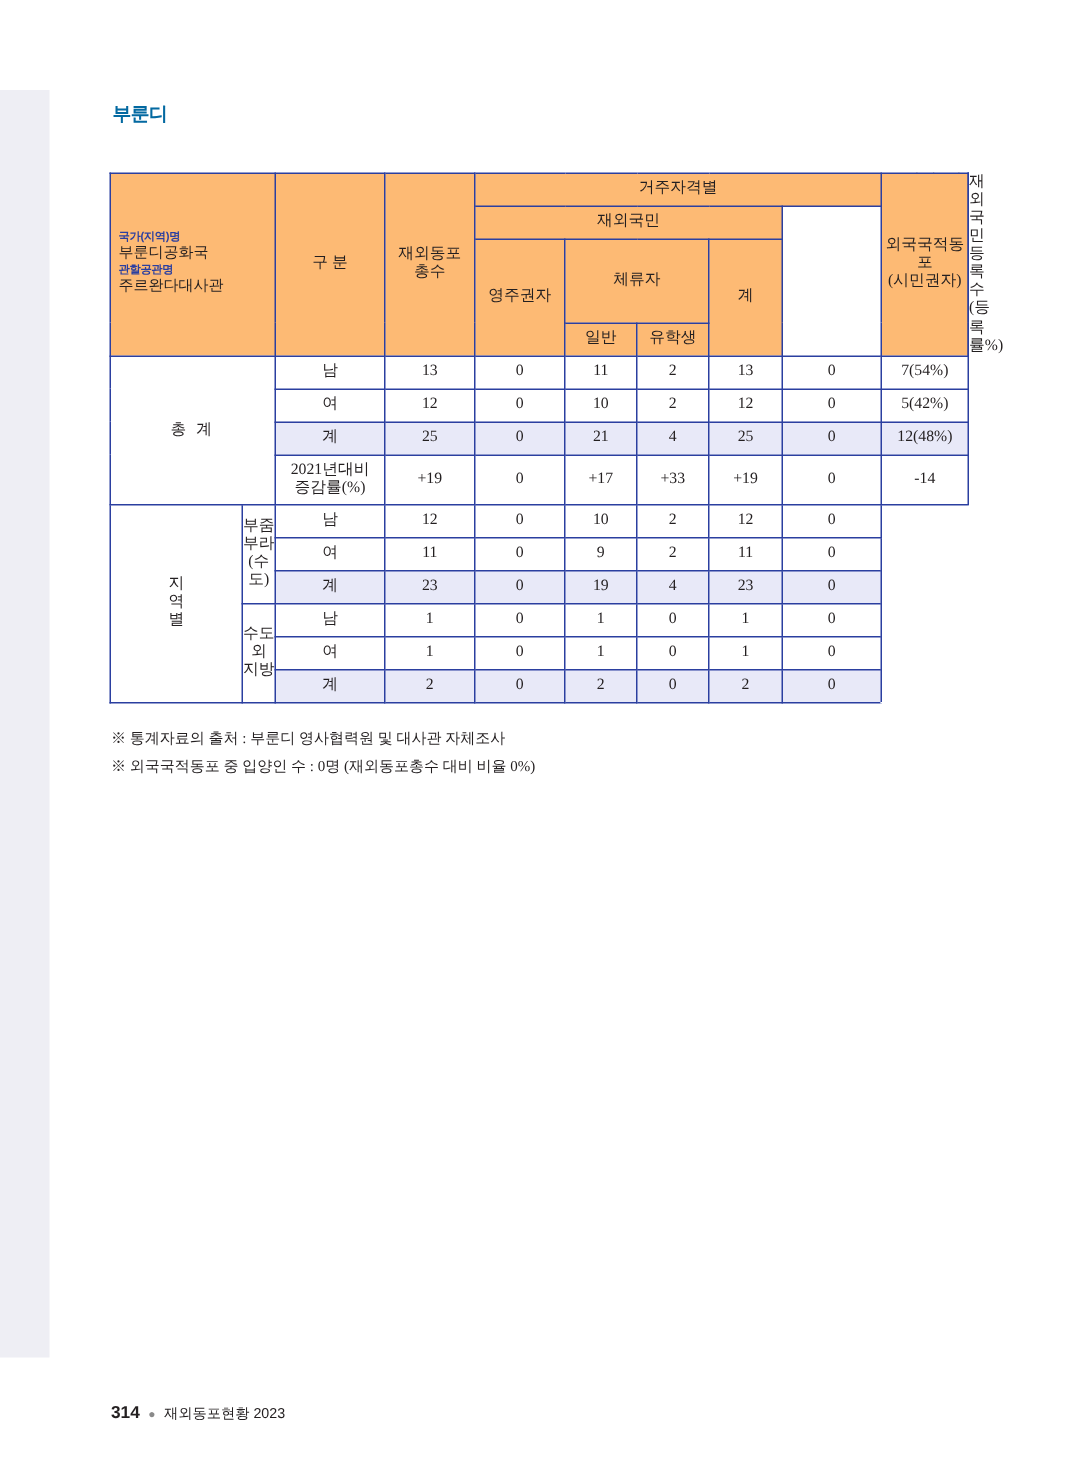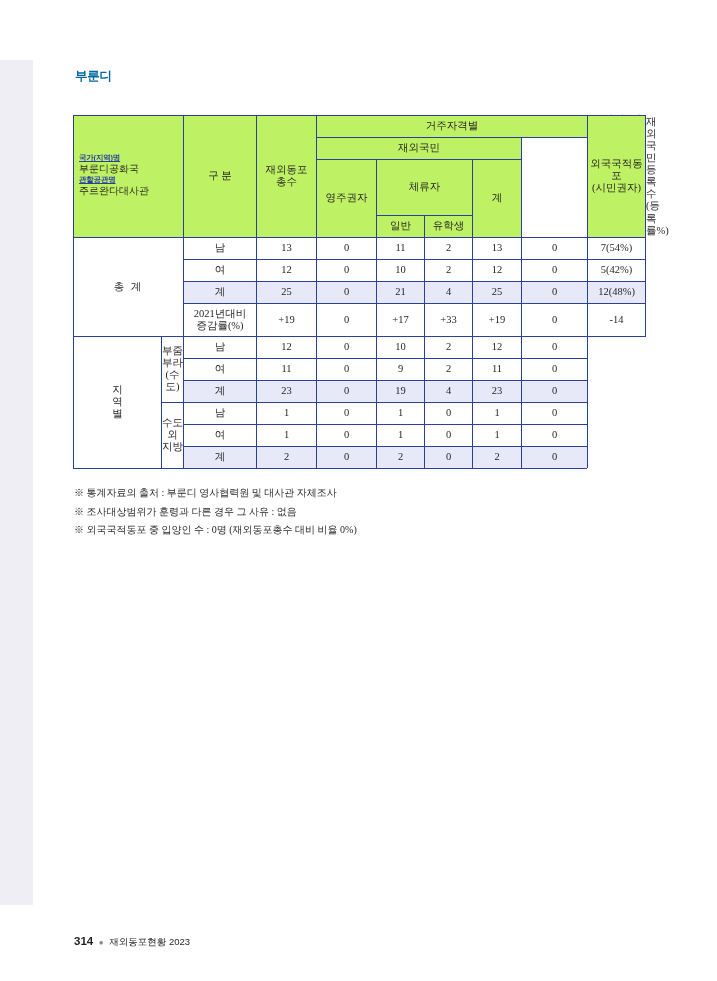--- a/index.html
+++ b/index.html
@@ -60,36 +60,35 @@
     border: 1px solid #2b3fa0;
     padding: 0;
     text-align: center;
     vertical-align: middle;
     line-height: 1.15;
     color: #231f20;
     font-weight: normal;
     height: 21px;
   }
   table.stat thead th {
-    background: #bef264;
+    background: #fdba74;
     font-size: 10.5px;
   }
   .corner-cell {
     text-align: left !important;
     padding: 3px 5px !important;
     line-height: 1.35;
   }
   .corner-tag {
     font-family: "Liberation Sans", sans-serif;
     font-size: 7.5px;
     color: #2b3fa0;
     font-weight: bold;
     display: block;
     letter-spacing: -0.2px;
-    text-decoration: underline;
   }
   .corner-val {
     font-size: 10px;
     color: #231f20;
     display: block;
     margin-bottom: 2px;
   }
   td.num {
     text-align: right;
     padding-right: 6px;
@@ -321,21 +320,20 @@
         <td class="num">2</td>
         <td class="num">0</td>
         <td class="num">2</td>
         <td class="num">0</td>
       </tr>
     </tbody>
   </table>
 
   <div class="notes">
     <div>※ 통계자료의 출처 : 부룬디 영사협력원 및 대사관 자체조사</div>
-    <div>※ 조사대상범위가 훈령과 다른 경우 그 사유 : 없음</div>
     <div>※ 외국국적동포 중 입양인 수 : 0명 (재외동포총수 대비 비율 0%)</div>
   </div>
 
   <div class="footer">
     <span class="pg">314</span>
     <span class="dot">●</span>
     <span class="ftxt">재외동포현황 2023</span>
   </div>
 
 </div>

